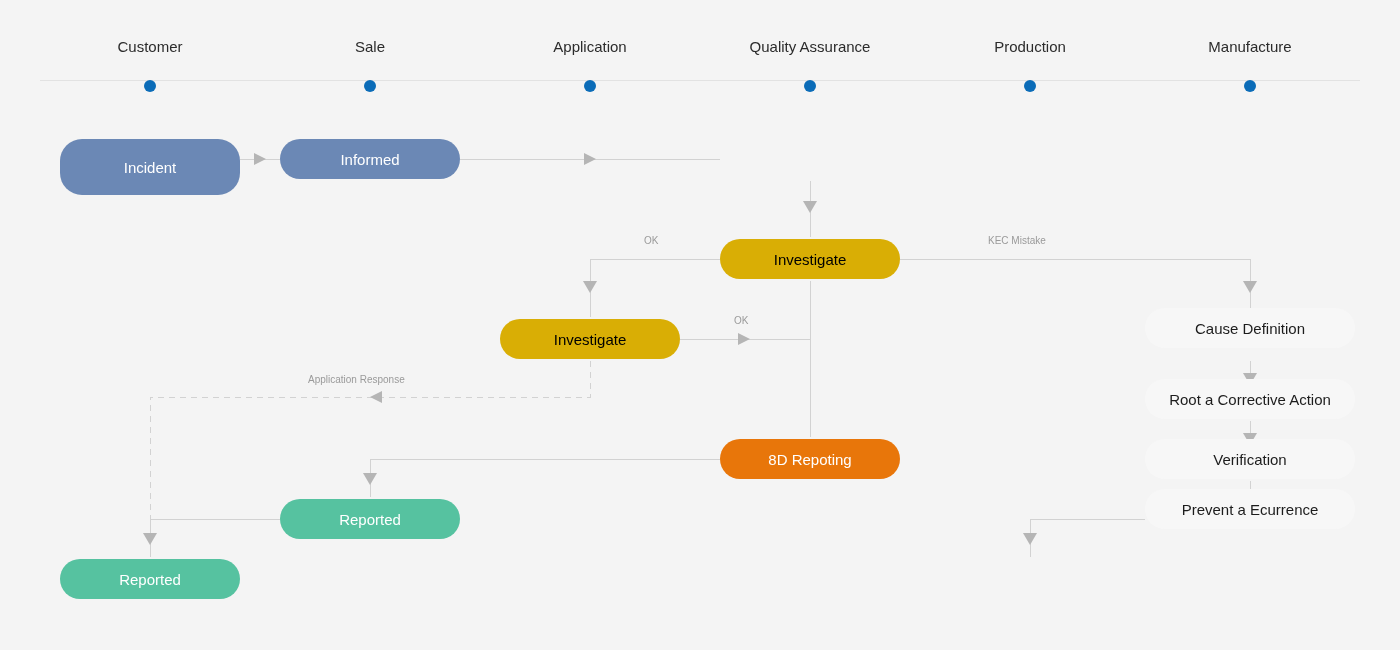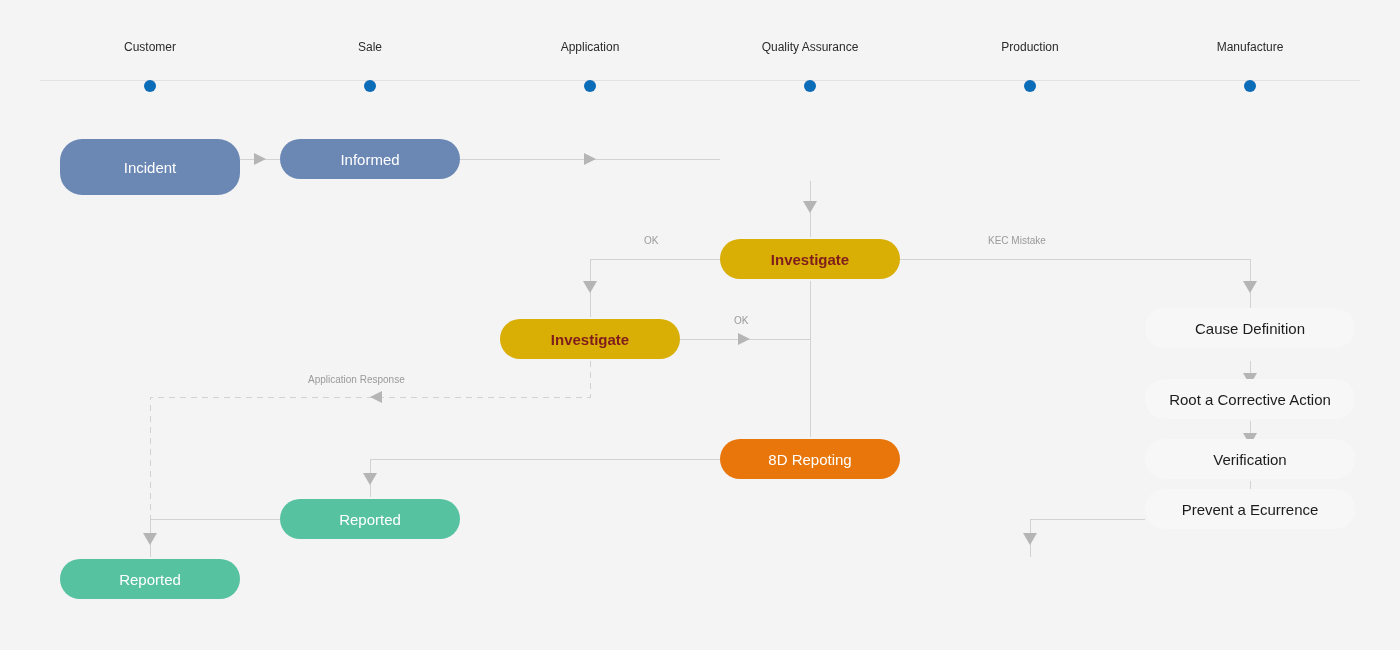--- a/index.html
+++ b/index.html
@@ -30,21 +30,21 @@
     height: 1px;
     background: #e2e2e2;
   }
   .lane {
     position: absolute;
     top: 38px;
     width: 220px;
     text-align: center;
   }
   .lane-label {
-    font-size: 12px;
+    font-size: 15px;
     color: #2b2b2b;
     line-height: 18px;
     white-space: nowrap;
   }
   .lane-dot {
     position: absolute;
     top: 42px;
     left: 50%;
     margin-left: -6px;
     width: 12px;
@@ -70,21 +70,21 @@
     align-items: center;
     justify-content: center;
     border-radius: 22px;
     font-size: 15px;
     line-height: 1;
     box-sizing: border-box;
     padding: 0 14px;
     white-space: nowrap;
   }
   .node.steel   { background: #6b88b5; color: #ffffff; }
-  .node.gold    { background: #d9ae05; color: #7f1d1d; font-weight: bold; }
+  .node.gold    { background: #d9ae05; color: #000000; }
   .node.orange  { background: #e8760a; color: #ffffff; }
   .node.green   { background: #56c2a0; color: #ffffff; text-align: center; }
   .node.blue    { background: #067cd6; color: #ffffff; }
   .node.ghost   { background: #f7f7f7; color: #1c1c1c; }
 
   
   .edge-label {
     position: absolute;
     font-size: 10px;
     color: #9a9a9a;

